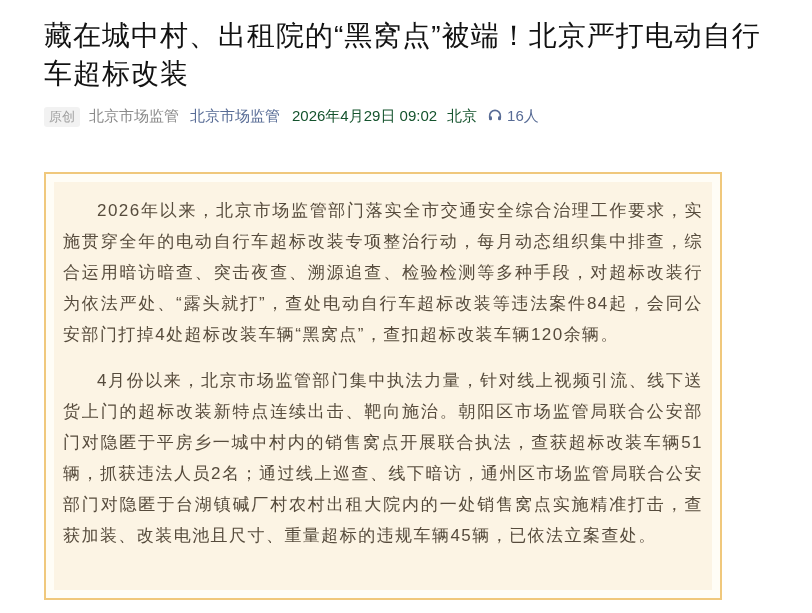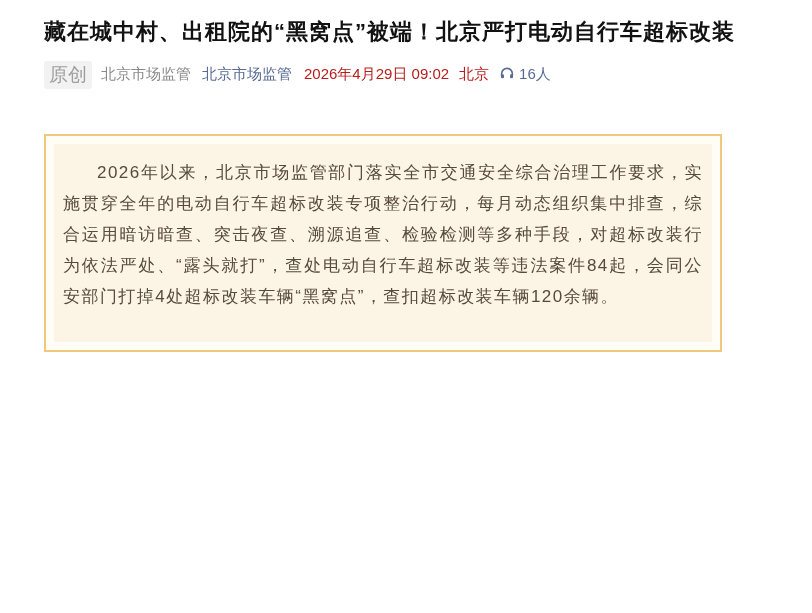--- a/index.html
+++ b/index.html
@@ -7,73 +7,73 @@
     width: 812px;
     height: 613px;
     overflow: hidden;
     background: #ffffff;
     font-family: "Liberation Sans", "DejaVu Sans", sans-serif;
   }
   .article {
     padding: 17px 40px 0 44px;
   }
   .article-title {
-    font-size: 22px;
+    font-size: 28px;
     line-height: 1.35;
-    font-weight: bold;
+    font-weight: normal;
     color: #121212;
     letter-spacing: 1px;
   }
   .byline {
     display: flex;
     align-items: center;
     margin-top: 14px;
     font-size: 15px;
     color: #8a8a8a;
     white-space: nowrap;
   }
   .original-badge {
     background: #f2f2f2;
     color: #9e9e9e;
-    font-size: 19px;
+    font-size: 13px;
     padding: 1px 5px;
     border-radius: 3px;
     margin-right: 9px;
   }
   .author-name {
     color: #8a8a8a;
     margin-right: 11px;
   }
   .account-link {
     color: #576b95;
     text-decoration: none;
     margin-right: 12px;
     cursor: pointer;
   }
   .meta-datetime, .meta-location {
-    color: #b91c1c;
+    color: #14532d;
     margin-right: 10px;
   }
   .listen-area {
     display: inline-flex;
     align-items: flex-start;
     color: #576b95;
     cursor: pointer;
   }
   .listen-area svg { margin-right: 4px; display: block; }
   .content-box {
     margin-top: 45px;
     width: 678px;
     border: 2px solid #f0c87c;
     background: #fffdf6;
     padding: 8px;
   }
   .content-inner {
     background: #fcf4e4;
-    padding: 13px 9px 30px 9px;
+    padding: 13px 9px 39px 9px;
   }
   .content-inner p {
     font-size: 17px;
     line-height: 31px;
     letter-spacing: 1.45px;
     color: #564b3c;
     text-align: justify;
     text-indent: 2em;
     margin-bottom: 15px;
   }
@@ -98,16 +98,17 @@
         <rect x="3" y="14" width="4.5" height="6" rx="2" fill="#576b95" stroke="none"></rect>
         <rect x="16.5" y="14" width="4.5" height="6" rx="2" fill="#576b95" stroke="none"></rect>
       </svg>
       <span>16人</span>
     </span>
   </div>
 
   <div class="content-box">
     <div class="content-inner">
       <p>2026年以来，北京市场监管部门落实全市交通安全综合治理工作要求，实施贯穿全年的电动自行车超标改装专项整治行动，每月动态组织集中排查，综合运用暗访暗查、突击夜查、溯源追查、检验检测等多种手段，对超标改装行为依法严处、“露头就打”，查处电动自行车超标改装等违法案件84起，会同公安部门打掉4处超标改装车辆“黑窝点”，查扣超标改装车辆120余辆。</p>
+      <p>4月份以来，北京市场监管部门集中执法力量，针对线上视频引流、线下送货上门的超标改装新特点连续出击、靶向施治。朝阳区市场监管局联合公安部门对隐匿于平房乡一城中村内的销售窝点开展联合执法，查获超标改装车辆51辆，抓获违法人员2名；通过线上巡查、线下暗访，通州区市场监管局联合公安部门对隐匿于台湖镇碱厂村农村出租大院内的一处销售窝点实施精准打击，查获加装、改装电池且尺寸、重量超标的违规车辆45辆，已依法立案查处。</p>
     </div>
   </div>
 
 </div>
 
 </body></html>

